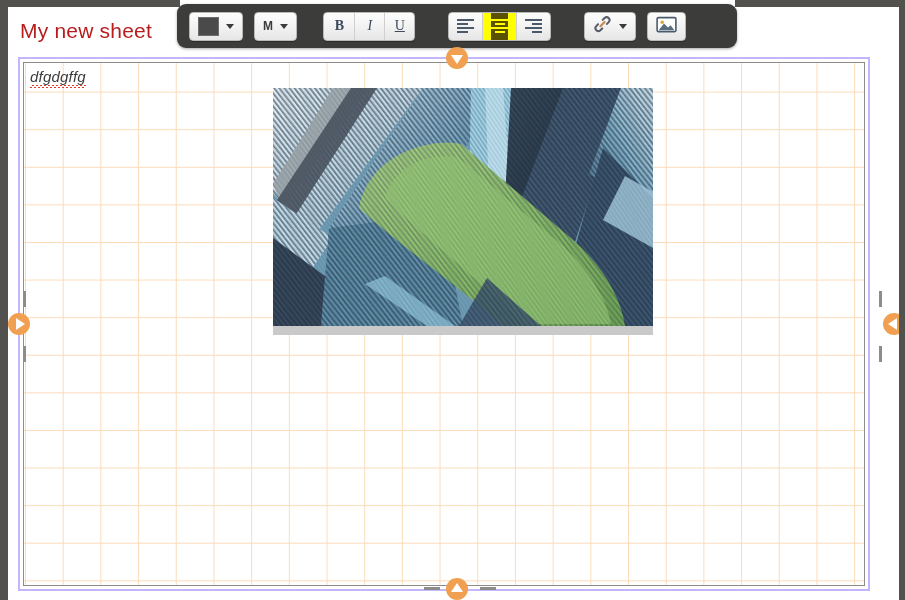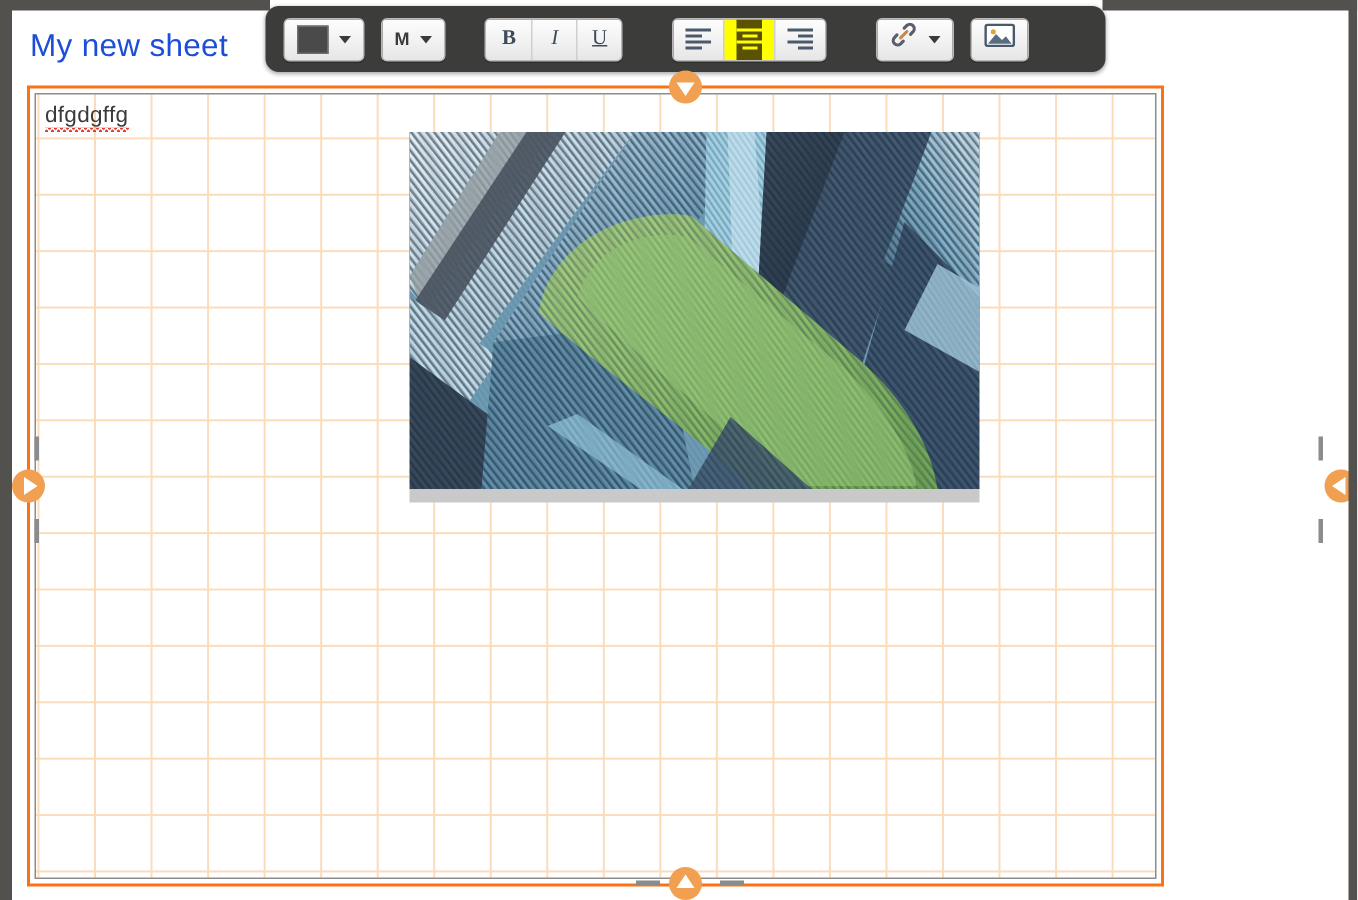--- a/index.html
+++ b/index.html
@@ -49,38 +49,39 @@
     background: #53514e;
     z-index: 41;
   }
 
   
   .sheet-title {
     position: absolute;
     left: 20px;
     top: 19px;
     font-size: 21px;
-    color: #1d4ed8;
+    color: #b91c1c;
     font-weight: 400;
     letter-spacing: 0.2px;
     white-space: nowrap;
     z-index: 5;
     text-align: right;
   }
 
   
   .canvas-outer {
     position: absolute;
     left: 18px;
     top: 57px;
-    width: 758px;
+    width: 852px;
     height: 534px;
-    border: 2px solid #f97316;
+    border: 2px solid #c4b5fd;
     box-sizing: border-box;
     z-index: 6;
+    font-style: italic;
   }
   .canvas-inner {
     position: absolute;
     left: 3px;
     top: 3px;
     right: 3px;
     bottom: 3px;
     border: 1px solid #8c8c8c;
     box-sizing: border-box;
     background-color: #ffffff;

